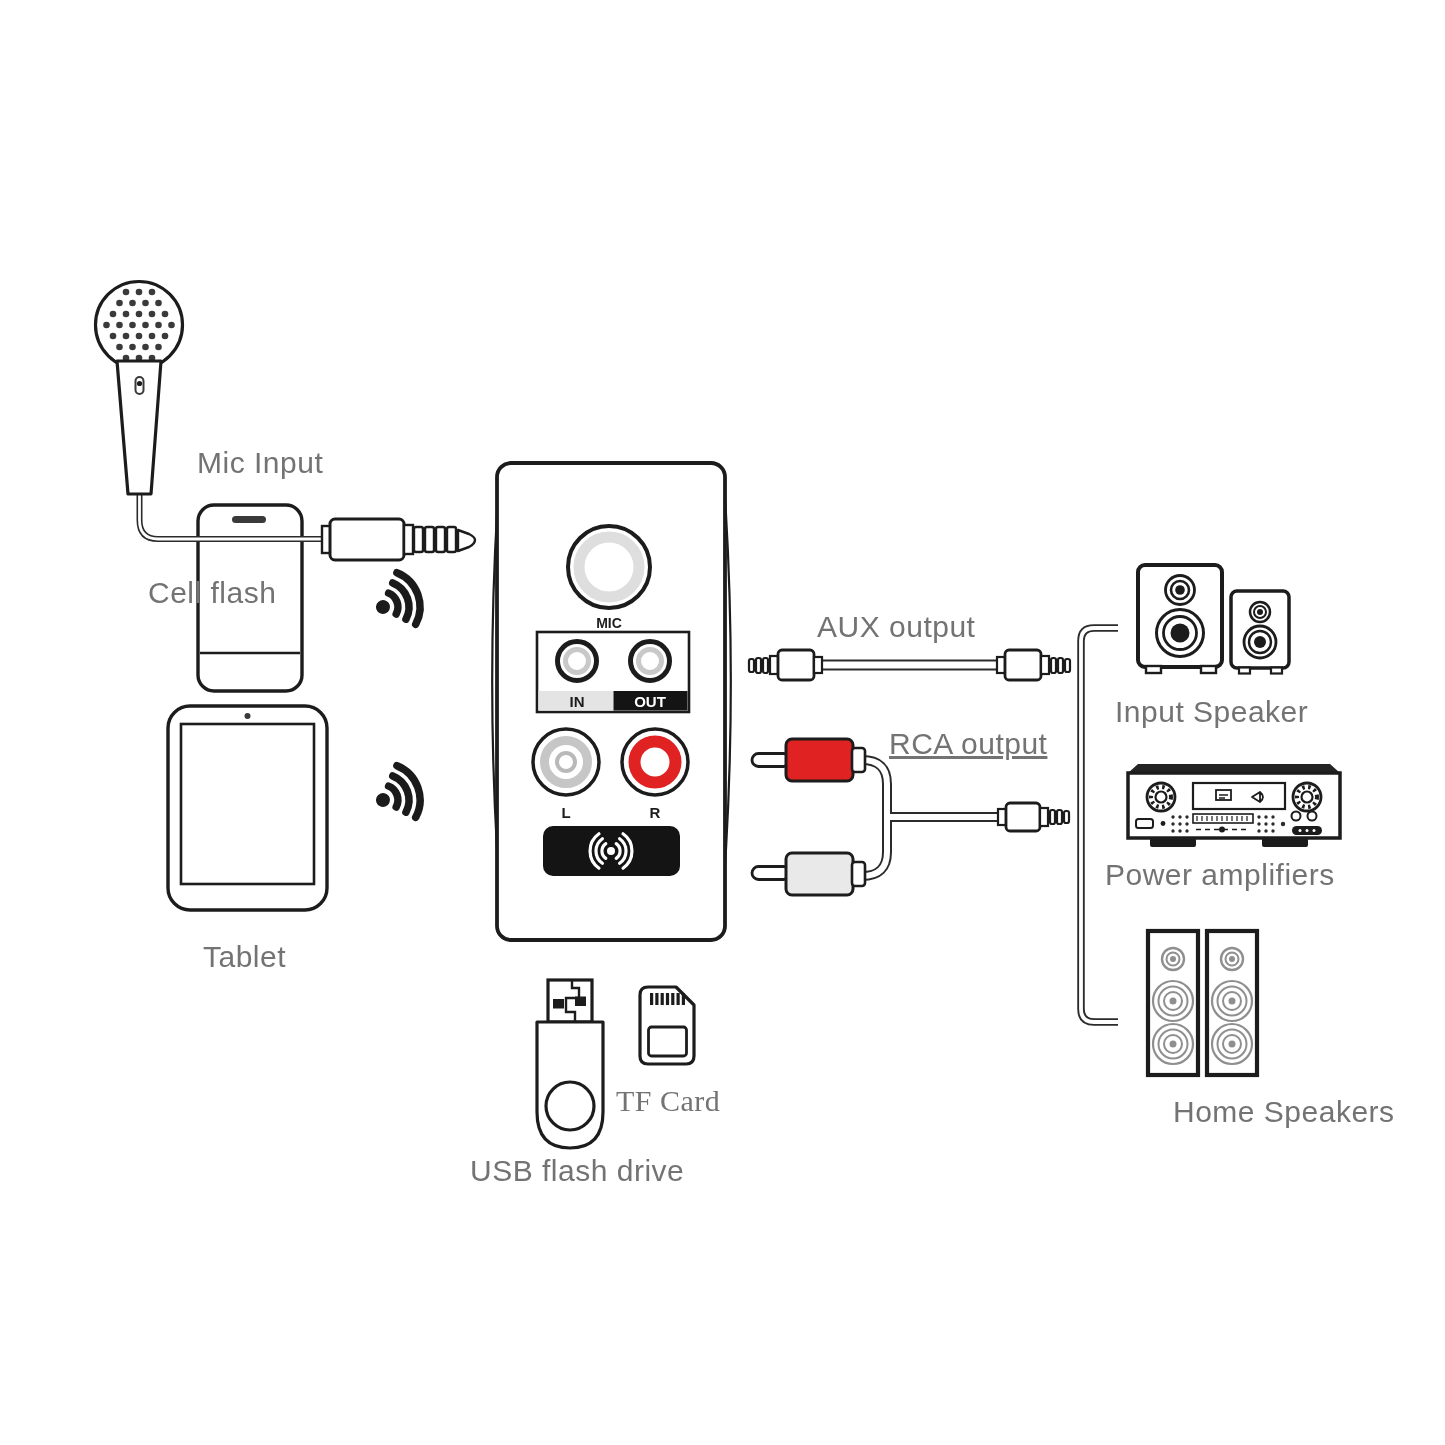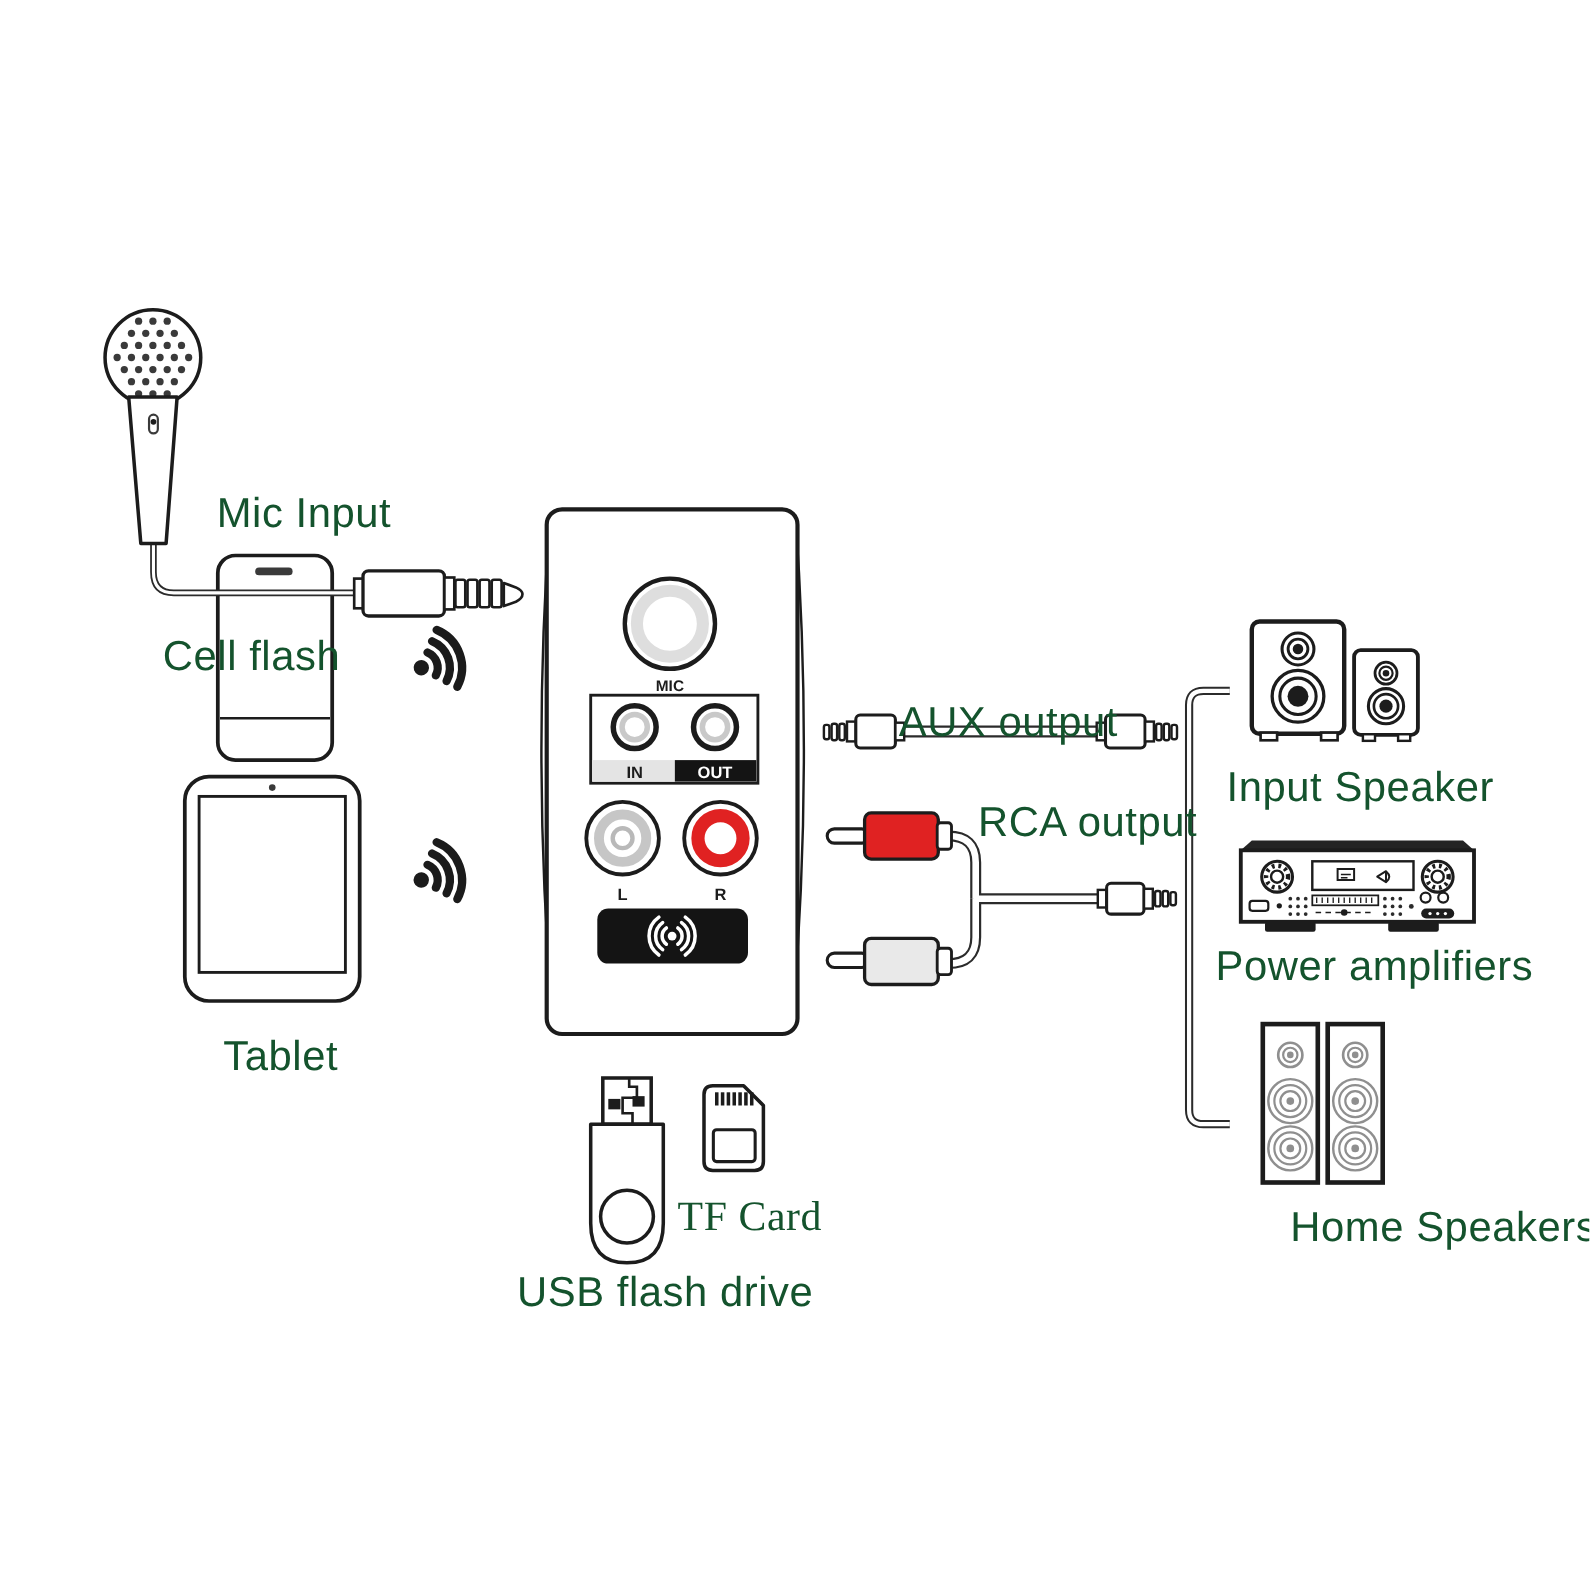--- a/index.html
+++ b/index.html
@@ -2,32 +2,32 @@
 <html><head>
 <meta charset="utf-8">
 <style>
   html,body { margin:0; padding:0; background:#ffffff; }
   .canvas {
     position:relative; width:1445px; height:1445px; background:#ffffff;
     font-family:"Liberation Sans", sans-serif; overflow:hidden;
   }
   .canvas > svg { position:absolute; left:0; top:0; }
   .lbl {
-    position:absolute; font-size:38px; color:#14532d; white-space:nowrap;
+    position:absolute; font-size:30px; color:#737373; white-space:nowrap;
     letter-spacing:0.5px;
   }
   .devtxt  { font:bold 15px "Liberation Sans", sans-serif; fill:#1c1c1c; text-anchor:middle; }
   .devtxt-inv { font:bold 15px "Liberation Sans", sans-serif; fill:#ffffff; text-anchor:middle; }
   .devtxt-sm  { font:bold 14px "Liberation Sans", sans-serif; fill:#1c1c1c; text-anchor:middle; }
   
   #lbl-mic-input        { left:197px;  top:446px; }
   #lbl-cell-phone       { left:148px;  top:576px; }
   #lbl-tablet           { left:203px;  top:940px; }
-  #lbl-aux-output       { left:817px;  top:610px;margin-top:26px; }
-  #lbl-rca-output       { left:889px;  top:727px; }
+  #lbl-aux-output       { left:817px;  top:610px; }
+  #lbl-rca-output       { left:889px;  top:727px;text-decoration:underline; }
   #lbl-active-speaker   { left:1115px; top:695px; }
   #lbl-power-amplifiers { left:1105px; top:858px; }
   #lbl-home-speakers    { left:1148px; top:1095px;margin-left:25px; }
   #lbl-tf-card          { left:616px;  top:1084px;font-family:Liberation Serif, serif; }
   #lbl-usb-flash-drive  { left:470px;  top:1154px; }
 </style>
 </head>
 <body>
 
 <div class="canvas">

